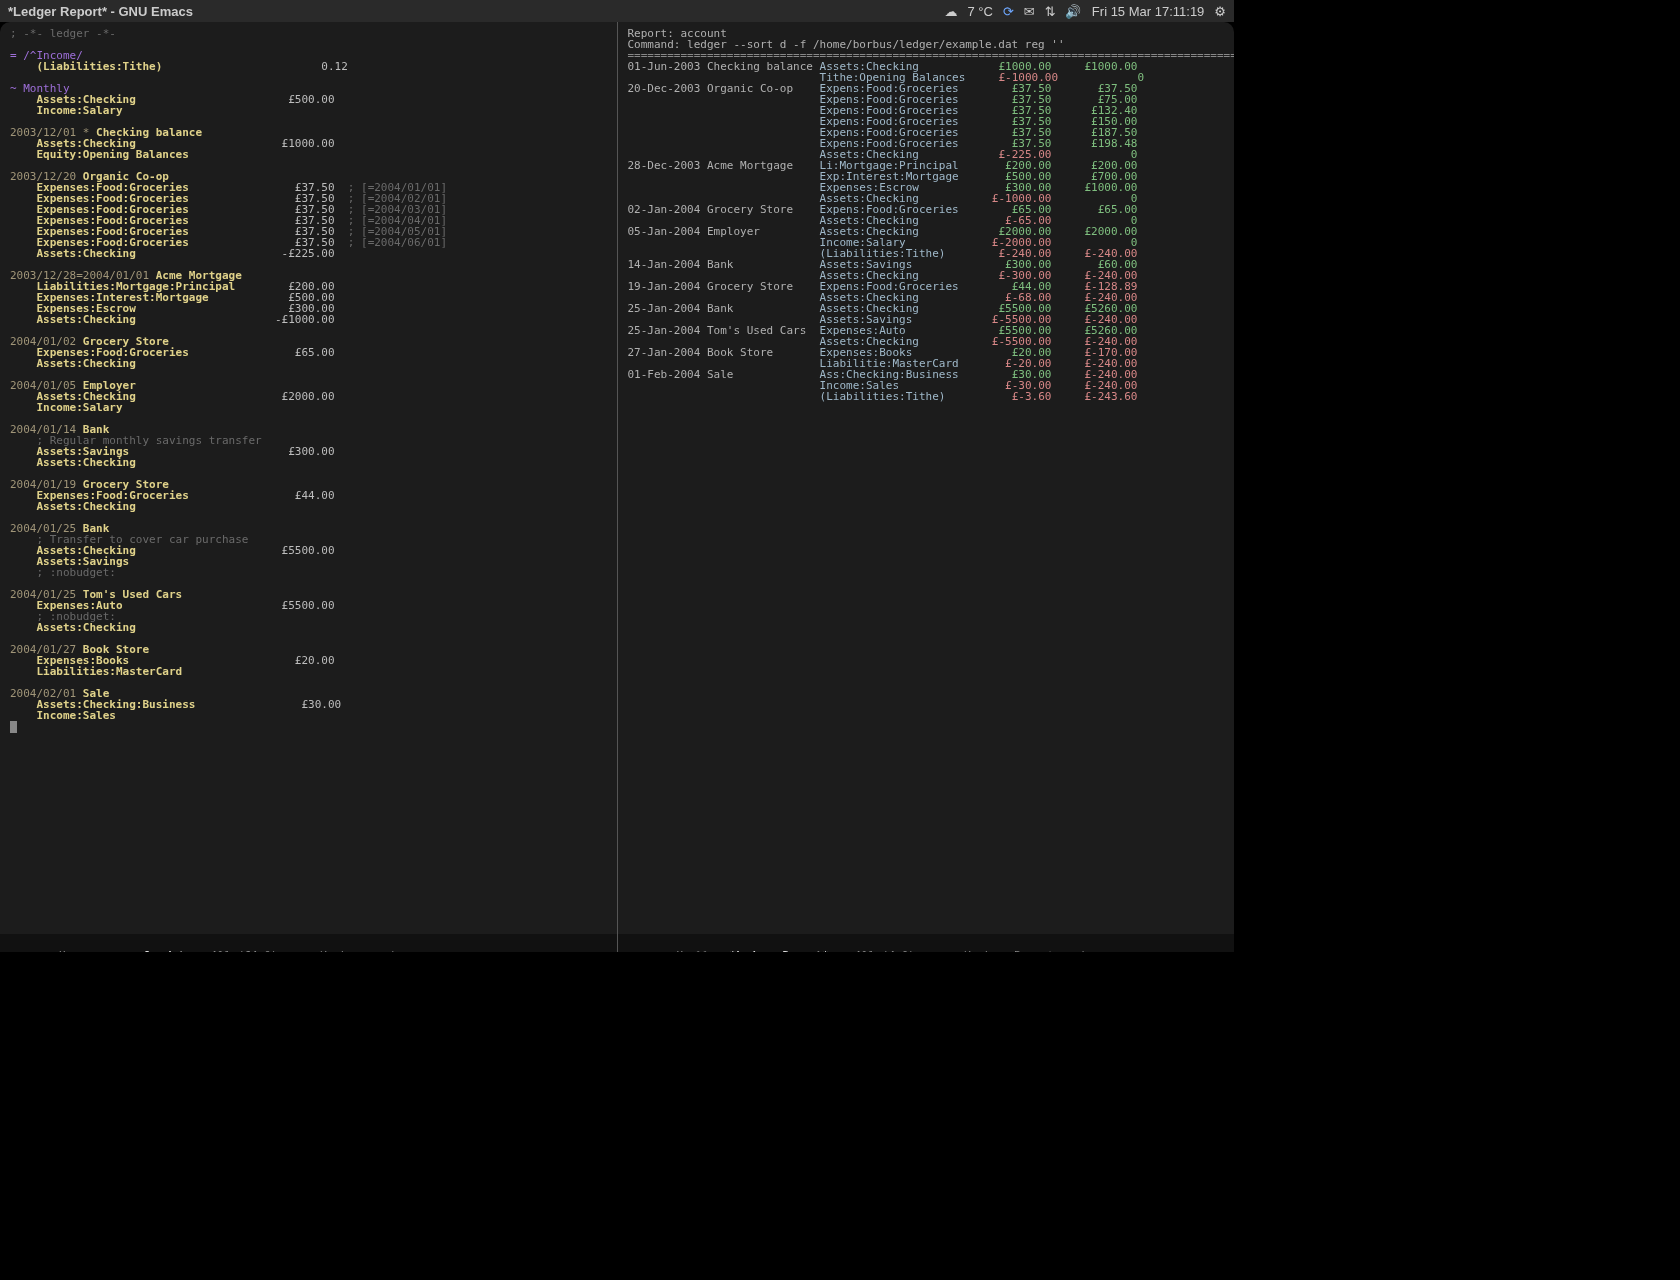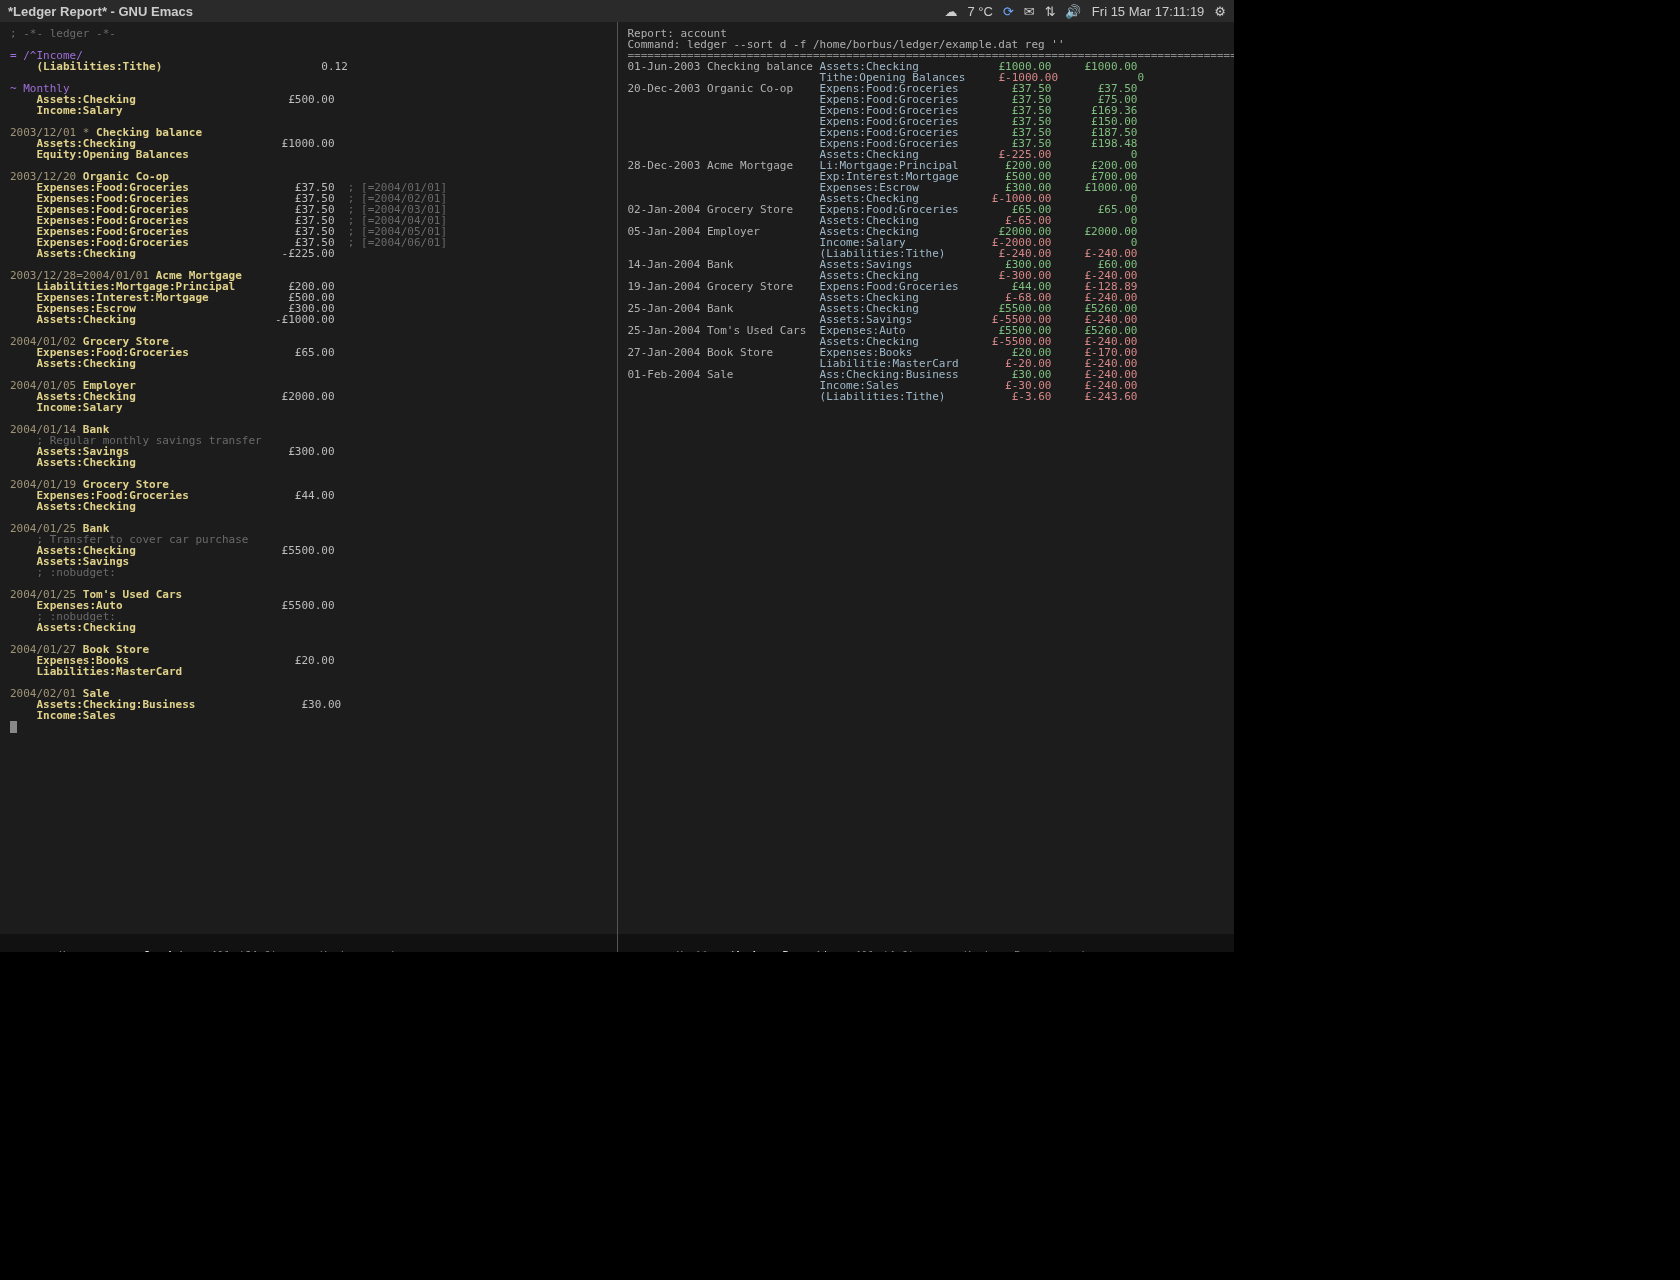--- a/index.html
+++ b/index.html
@@ -23,20 +23,21 @@
     font-size: 13px;
   }
   .topbar-title { font-weight: bold; flex: 0 0 auto; }
   .topbar-spacer { flex: 1; }
   .topbar-right { display: flex; align-items: center; gap: 10px; }
   .topbar-right .ico { display:inline-block; }
   .panes {
     display: flex;
     height: calc(100% - 22px);
     background: #1c1c1c;
+    border-radius: 10px;
   }
   .pane {
     flex: 1;
     display: flex;
     flex-direction: column;
     overflow: hidden;
   }
   .pane.left { border-right: 1px solid #555; }
   .buffer {
     flex: 1;
@@ -161,21 +162,21 @@
   </div>
 
   <div class="pane">
     <div class="buffer" id="right-buffer"><span>Report: account</span>
 <span>Command: ledger --sort d -f /home/borbus/ledger/example.dat reg ''</span>
 <span class="sep">================================================================================================</span>
 <span>01-Jun-2003 </span><span>Checking balance </span><span class="reportacct">Assets:Checking       </span><span class="pos">     £1000.00</span><span class="pos">     £1000.00</span>
 <span>            </span><span>                 </span><span class="reportacct">Tithe:Opening Balances </span><span class="neg">    £-1000.00</span><span class="pos">            0</span>
 <span>20-Dec-2003 </span><span>Organic Co-op    </span><span class="reportacct">Expens:Food:Groceries </span><span class="pos">       £37.50</span><span class="pos">       £37.50</span>
 <span>            </span><span>                 </span><span class="reportacct">Expens:Food:Groceries </span><span class="pos">       £37.50</span><span class="pos">       £75.00</span>
-<span>            </span><span>                 </span><span class="reportacct">Expens:Food:Groceries </span><span class="pos">       £37.50</span><span class="pos">      £169.36</span>
+<span>            </span><span>                 </span><span class="reportacct">Expens:Food:Groceries </span><span class="pos">       £37.50</span><span class="pos">      £132.40</span>
 <span>            </span><span>                 </span><span class="reportacct">Expens:Food:Groceries </span><span class="pos">       £37.50</span><span class="pos">      £150.00</span>
 <span>            </span><span>                 </span><span class="reportacct">Expens:Food:Groceries </span><span class="pos">       £37.50</span><span class="pos">      £187.50</span>
 <span>            </span><span>                 </span><span class="reportacct">Expens:Food:Groceries </span><span class="pos">       £37.50</span><span class="pos">      £198.48</span>
 <span>            </span><span>                 </span><span class="reportacct">Assets:Checking       </span><span class="neg">     £-225.00</span><span class="pos">            0</span>
 <span>28-Dec-2003 </span><span>Acme Mortgage    </span><span class="reportacct">Li:Mortgage:Principal </span><span class="pos">      £200.00</span><span class="pos">      £200.00</span>
 <span>            </span><span>                 </span><span class="reportacct">Exp:Interest:Mortgage </span><span class="pos">      £500.00</span><span class="pos">      £700.00</span>
 <span>            </span><span>                 </span><span class="reportacct">Expenses:Escrow       </span><span class="pos">      £300.00</span><span class="pos">     £1000.00</span>
 <span>            </span><span>                 </span><span class="reportacct">Assets:Checking       </span><span class="neg">    £-1000.00</span><span class="pos">            0</span>
 <span>02-Jan-2004 </span><span>Grocery Store    </span><span class="reportacct">Expens:Food:Groceries </span><span class="pos">       £65.00</span><span class="pos">       £65.00</span>
 <span>            </span><span>                 </span><span class="reportacct">Assets:Checking       </span><span class="neg">      £-65.00</span><span class="pos">            0</span>

